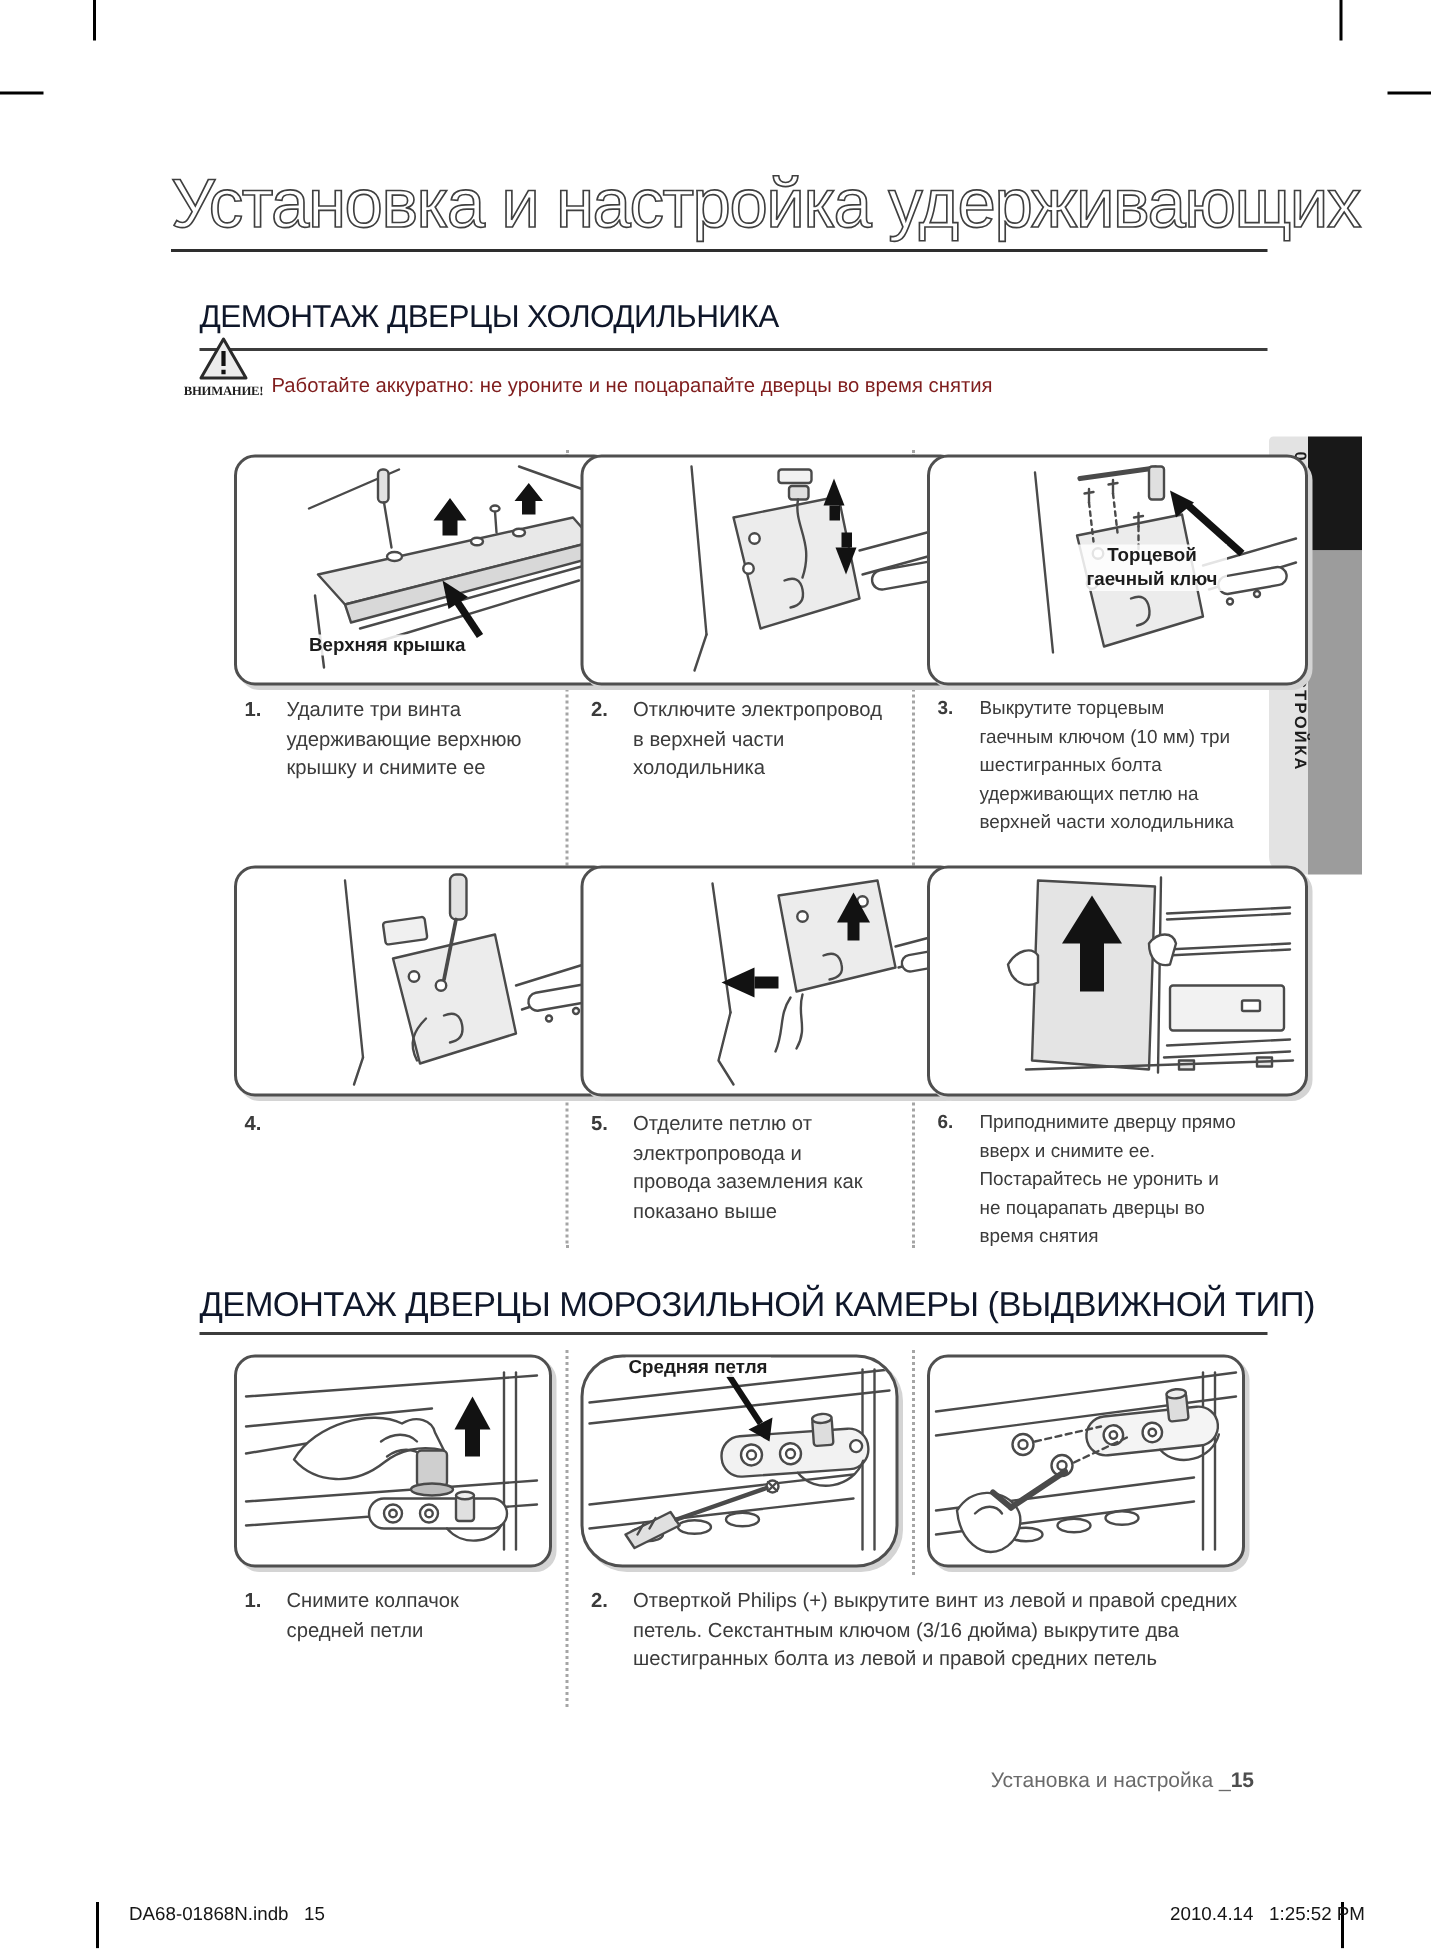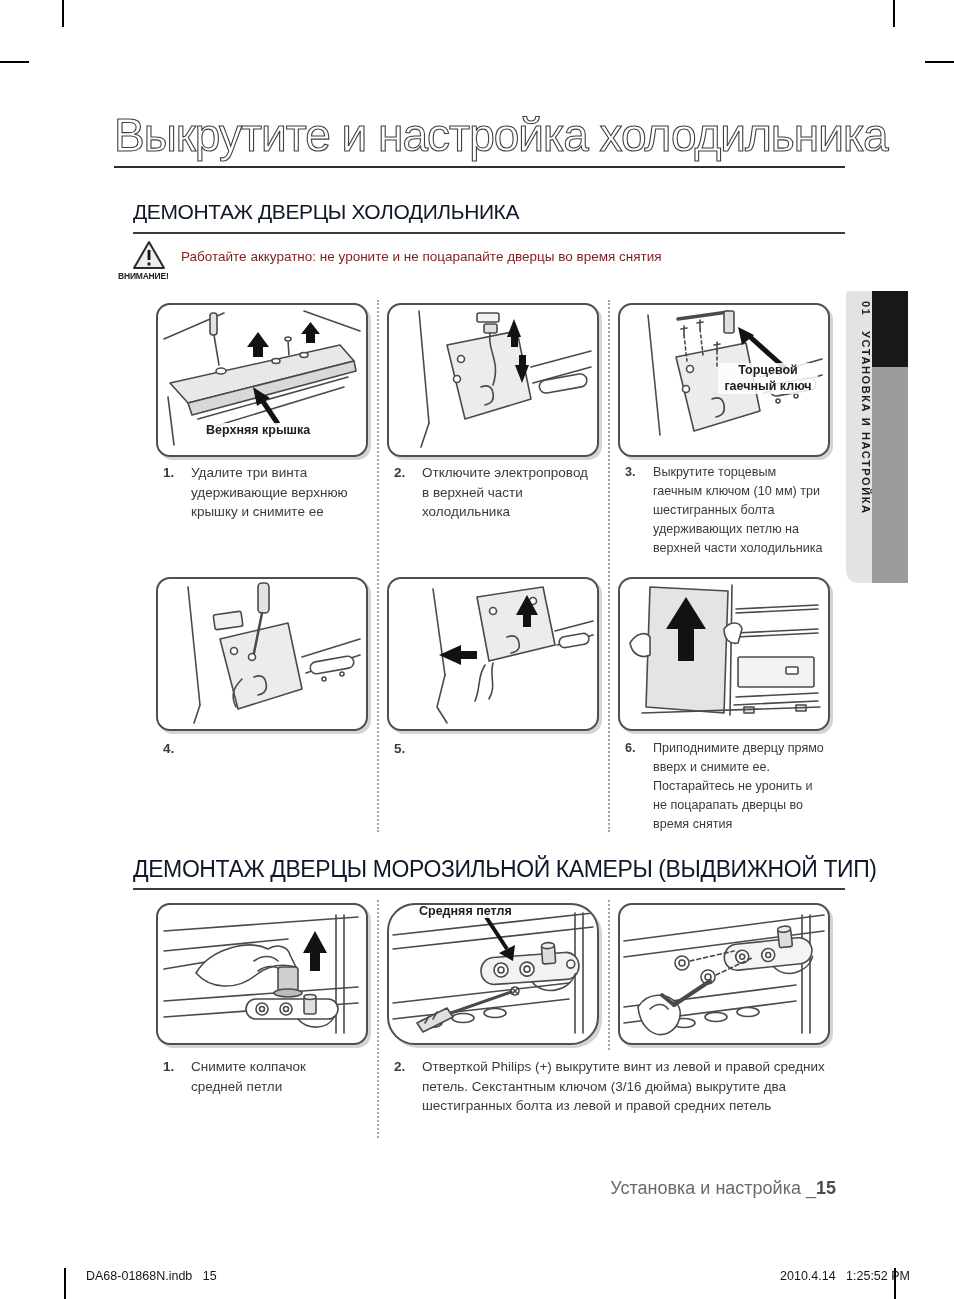--- a/index.html
+++ b/index.html
@@ -21,32 +21,32 @@
   }
   .title-rule { position:absolute; left:114px; top:166px; width:731px; height:2px; background:#2e2e2e; }
 
   .sec-head {
     position:absolute; left:133px; font-size:21px; font-weight:normal; color:#0f172a;
     letter-spacing:-0.4px; white-space:nowrap;
   }
   .sec-rule { position:absolute; left:133px; width:712px; height:1.5px; background:#3c3c3c; }
 
   
-  .warn-block { position:absolute; left:118px; top:240px; width:62px; text-align:left; }
+  .warn-block { position:absolute; left:118px; top:224px; width:62px; text-align:center;font-family:Liberation Serif, serif; }
   .warn-block svg { display:block; margin:0 auto; }
   .warn-caption { font-size:8.5px; font-weight:bold; color:#1e1e1e; margin-top:1px; letter-spacing:-0.2px; }
   .warn-text { position:absolute; left:181px; top:249px; width:580px; font-size:13.5px; color:#7f1d1d; }
 
   
   .frame {
     position:absolute; width:208px; border:2px solid #4f4f4f; border-radius:14px;
     background:#fff; box-shadow:3px 3px 0 #d4d4d4; overflow:hidden;
   }
   .frame svg { display:block; width:100%; height:100%; }
-  .h150 { height:150px; }
+  .h150 { height:150px;padding-left:42px; }
   .h138 { height:138px; }
 
   .img-label {
     position:absolute; font-size:12.5px; font-weight:bold; color:#1c1c1c;
     background:rgba(255,255,255,0.85); padding:0 2px; white-space:nowrap; z-index:3;
   }
   .img-label.two-line { white-space:normal; text-align:center; line-height:1.25; }
 
   
   .caption { position:absolute; display:flex; color:#3b3b3b; font-size:13.5px; line-height:1.45; }
@@ -68,21 +68,21 @@
     writing-mode:vertical-rl; font-size:11px; font-weight:bold; letter-spacing:1.6px;
     color:#1d1d1d; padding-top:10px; box-sizing:border-box; text-align:left;
   }
   .side-text .chap { margin-bottom:10px; }
   .blk-black { position:absolute; left:872px; top:291px; width:36px; height:76px; background:#181818; }
   .blk-gray  { position:absolute; left:872px; top:367px; width:36px; height:216px; background:#9c9c9c; }
 
   
   .footer {
     position:absolute; left:520px; top:1178px; width:316px; text-align:right;
-    font-size:18px; color:#6a6a6a;
+    font-size:14px; color:#6a6a6a;
   }
   .footer .pg { font-weight:bold; color:#4d4d4d; }
 
   .print-left  { position:absolute; left:86px;  top:1269px; font-size:12.5px; color:#161616; white-space:pre; }
   .print-right { position:absolute; right:44px; top:1269px; font-size:12.5px; color:#161616; white-space:pre; }
 </style>
 </head>
 <body>
 
 <div class="page">
@@ -95,21 +95,21 @@
   <div class="crop" style="left:894px;top:1268px;width:1.5px;height:31px;"></div>
 
   <div class="side-tab"></div>
   <div class="blk-black"></div>
   <div class="blk-gray"></div>
   <div class="side-text">
     <span class="chap">01</span>
     <span>УСТАНОВКА И НАСТРОЙКА</span>
   </div>
 
-  <div class="page-title">Выкрутите и настройка холодильника</div>
+  <div class="page-title">Установка и настройка удерживающих</div>
   <div class="title-rule"></div>
 
   <div class="sec-head" style="top:200px;">ДЕМОНТАЖ ДВЕРЦЫ ХОЛОДИЛЬНИКА</div>
   <div class="sec-rule" style="top:232px;"></div>
 
   <div class="warn-block">
     <svg width="34" height="30" viewBox="0 0 34 30">
       <polygon points="17,2 32,28 2,28" fill="#ececec" stroke="#2a2a2a" stroke-width="2" stroke-linejoin="round"></polygon>
       <rect x="15.6" y="10" width="2.8" height="10" fill="#111"></rect>
       <rect x="15.6" y="22.5" width="2.8" height="3" fill="#111"></rect>
@@ -280,20 +280,21 @@
       <rect x="58" y="48" width="16" height="34" fill="#121212"></rect>
       <polygon points="46,50 86,50 66,18" fill="#121212"></polygon>
     </svg>
   </div>
 
   <div class="caption" style="left:156px;top:739px;">
     <span class="num">4.</span>
   </div>
   <div class="caption" style="left:387px;top:739px;">
     <span class="num">5.</span>
+    <span class="txt">Отделите петлю от электропровода и провода заземления как показано выше</span>
   </div>
   <div class="caption narrow" style="left:618px;top:739px;">
     <span class="num">6.</span>
     <span class="txt">Приподнимите дверцу прямо вверх и снимите ее. Постарайтесь не уронить и не поцарапать дверцы во время снятия</span>
   </div>
 
   <div class="sec-head" style="top:856px;font-size:23px;">ДЕМОНТАЖ ДВЕРЦЫ МОРОЗИЛЬНОЙ КАМЕРЫ (ВЫДВИЖНОЙ ТИП)</div>
   <div class="sec-rule" style="top:888px;"></div>
 
   <div class="vdots" style="left:377px;top:900px;height:238px;"></div>

